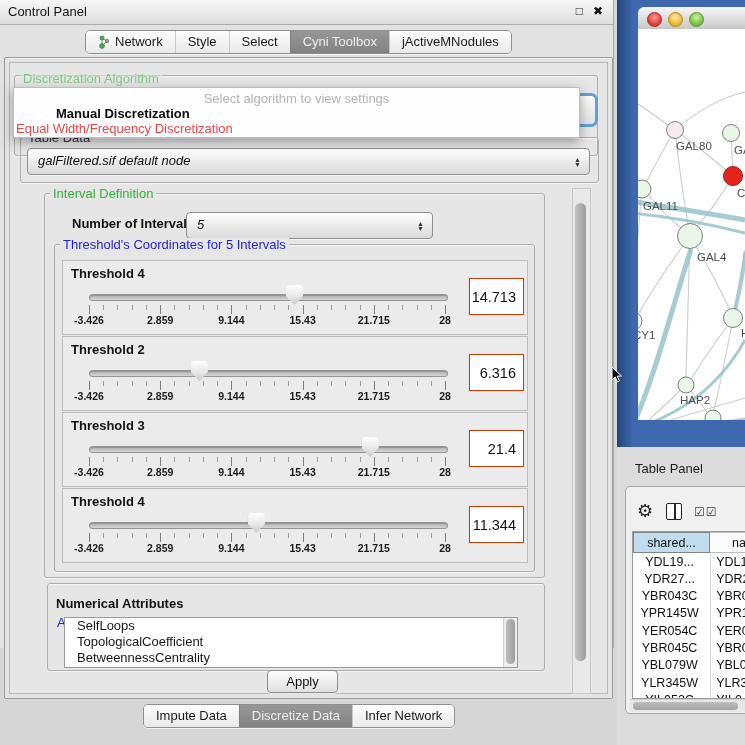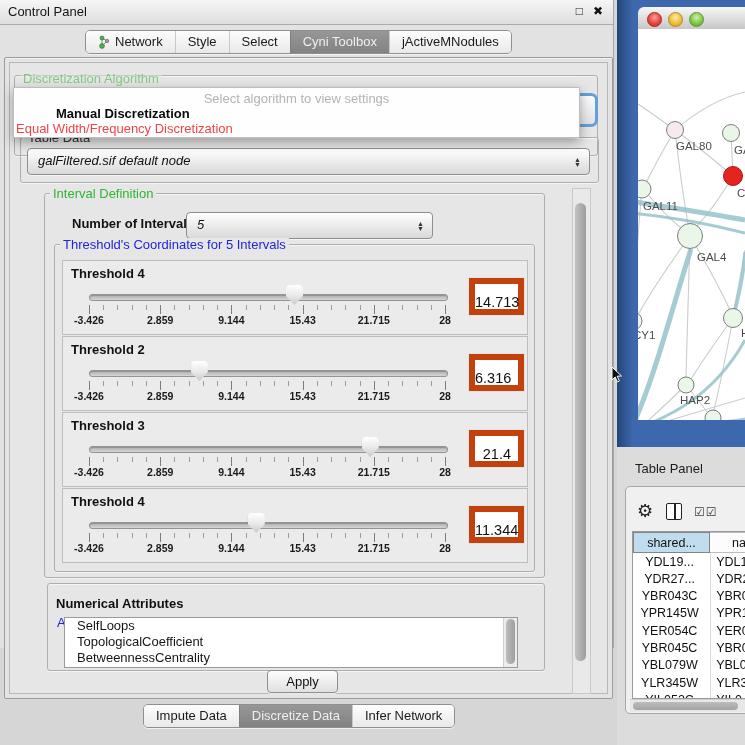--- a/index.html
+++ b/index.html
@@ -59,21 +59,21 @@
     background:linear-gradient(#aeaeae,#d6d6d6);box-shadow:inset 0 1px 1px rgba(0,0,0,.18);}
   .thumb{top:24px;width:17px;height:20px;background:linear-gradient(#ffffff 0%,#e8e8e8 55%,#c9c9c9 100%);
     clip-path:polygon(14% 0,86% 0,100% 14%,100% 55%,50% 100%,0 55%,0 14%);
     filter:drop-shadow(0 0 1px #777);}
   .ticks{left:26px;top:44px;width:358px;height:9px;background-repeat:no-repeat;
     background-image:
       repeating-linear-gradient(90deg,#7d7d7d 0 1px,transparent 1px 71.2px),
       repeating-linear-gradient(90deg,#9c9c9c 0 1px,transparent 1px 14.24px);
     background-size:100% 9px,100% 5px;}
   .tlabel{top:53px;transform:translateX(-50%);font-size:10.5px;font-weight:bold;color:#1a1a1a;white-space:nowrap;}
-  .valbox{left:406px;top:17px;width:55px;height:37px;background:#fff;border:6px solid #c2410c;
+  .valbox{left:406px;top:17px;width:55px;height:37px;background:#fff;border:1px solid #c2410c;
     box-shadow:0 0 0 1px #e2e2e2;font-size:14.5px;color:#111;text-align:right;line-height:37px;padding-right:7px;box-sizing:border-box;}
 
   .listbox{left:64px;top:617px;width:452px;height:49px;background:#fff;border:1px solid #9a9a9a;overflow:hidden;}
   .list-item{font-size:13px;color:#161616;line-height:16px;padding-left:12px;white-space:nowrap;}
   .list-vsb{position:absolute;right:0;top:0;width:13px;height:100%;background:#ececec;border-left:1px solid #cfcfcf;}
   .list-vsb-thumb{position:absolute;left:1.5px;top:1px;width:9px;height:45px;border-radius:5px;
     background:linear-gradient(90deg,#bdbdbd,#9f9f9f);}
 
   .btn{background:linear-gradient(#fdfdfd,#e0e0e0);border:1px solid #8e8e8e;border-radius:4px;
     font-size:13px;color:#111;text-align:center;box-shadow:0 1px 0 rgba(255,255,255,.7);}

